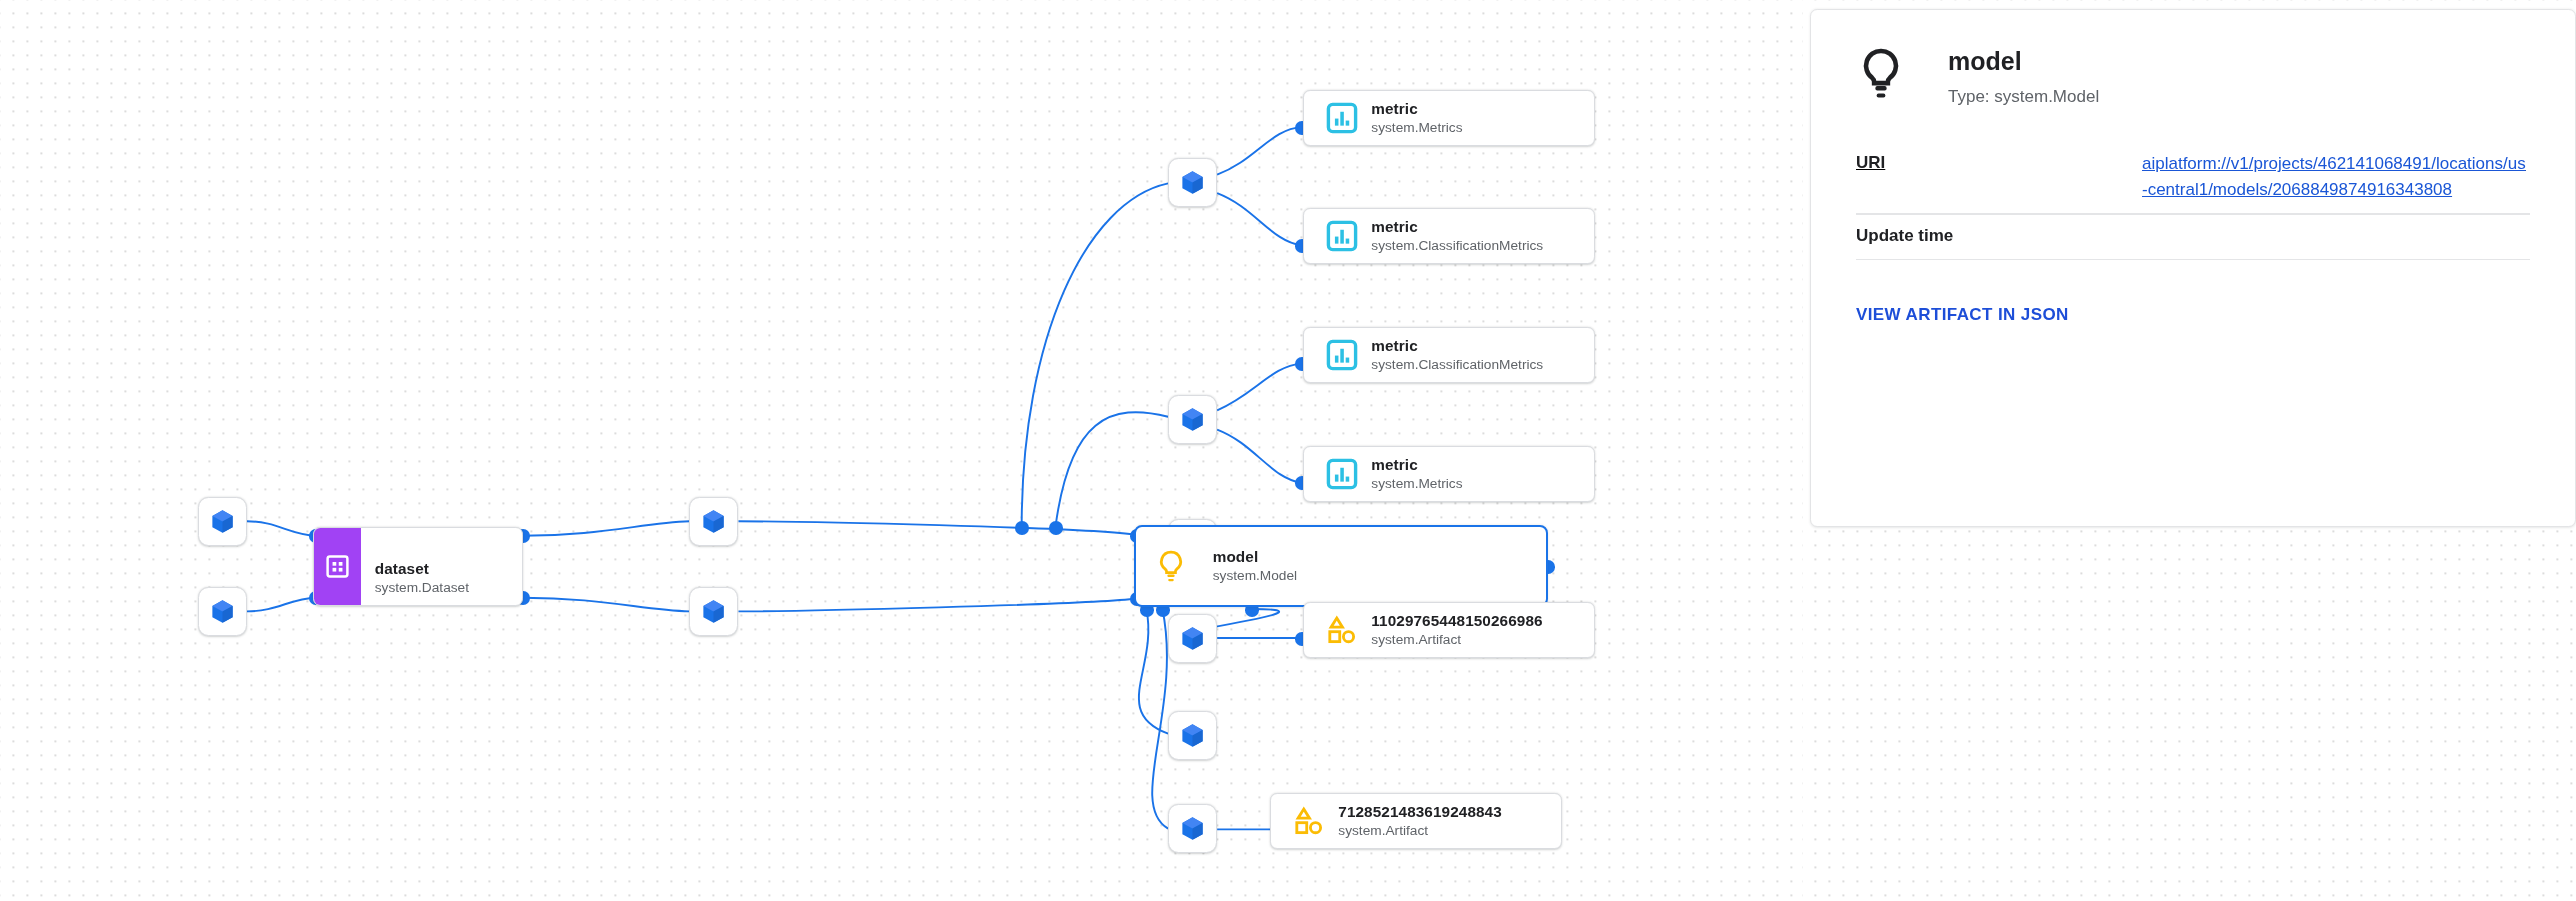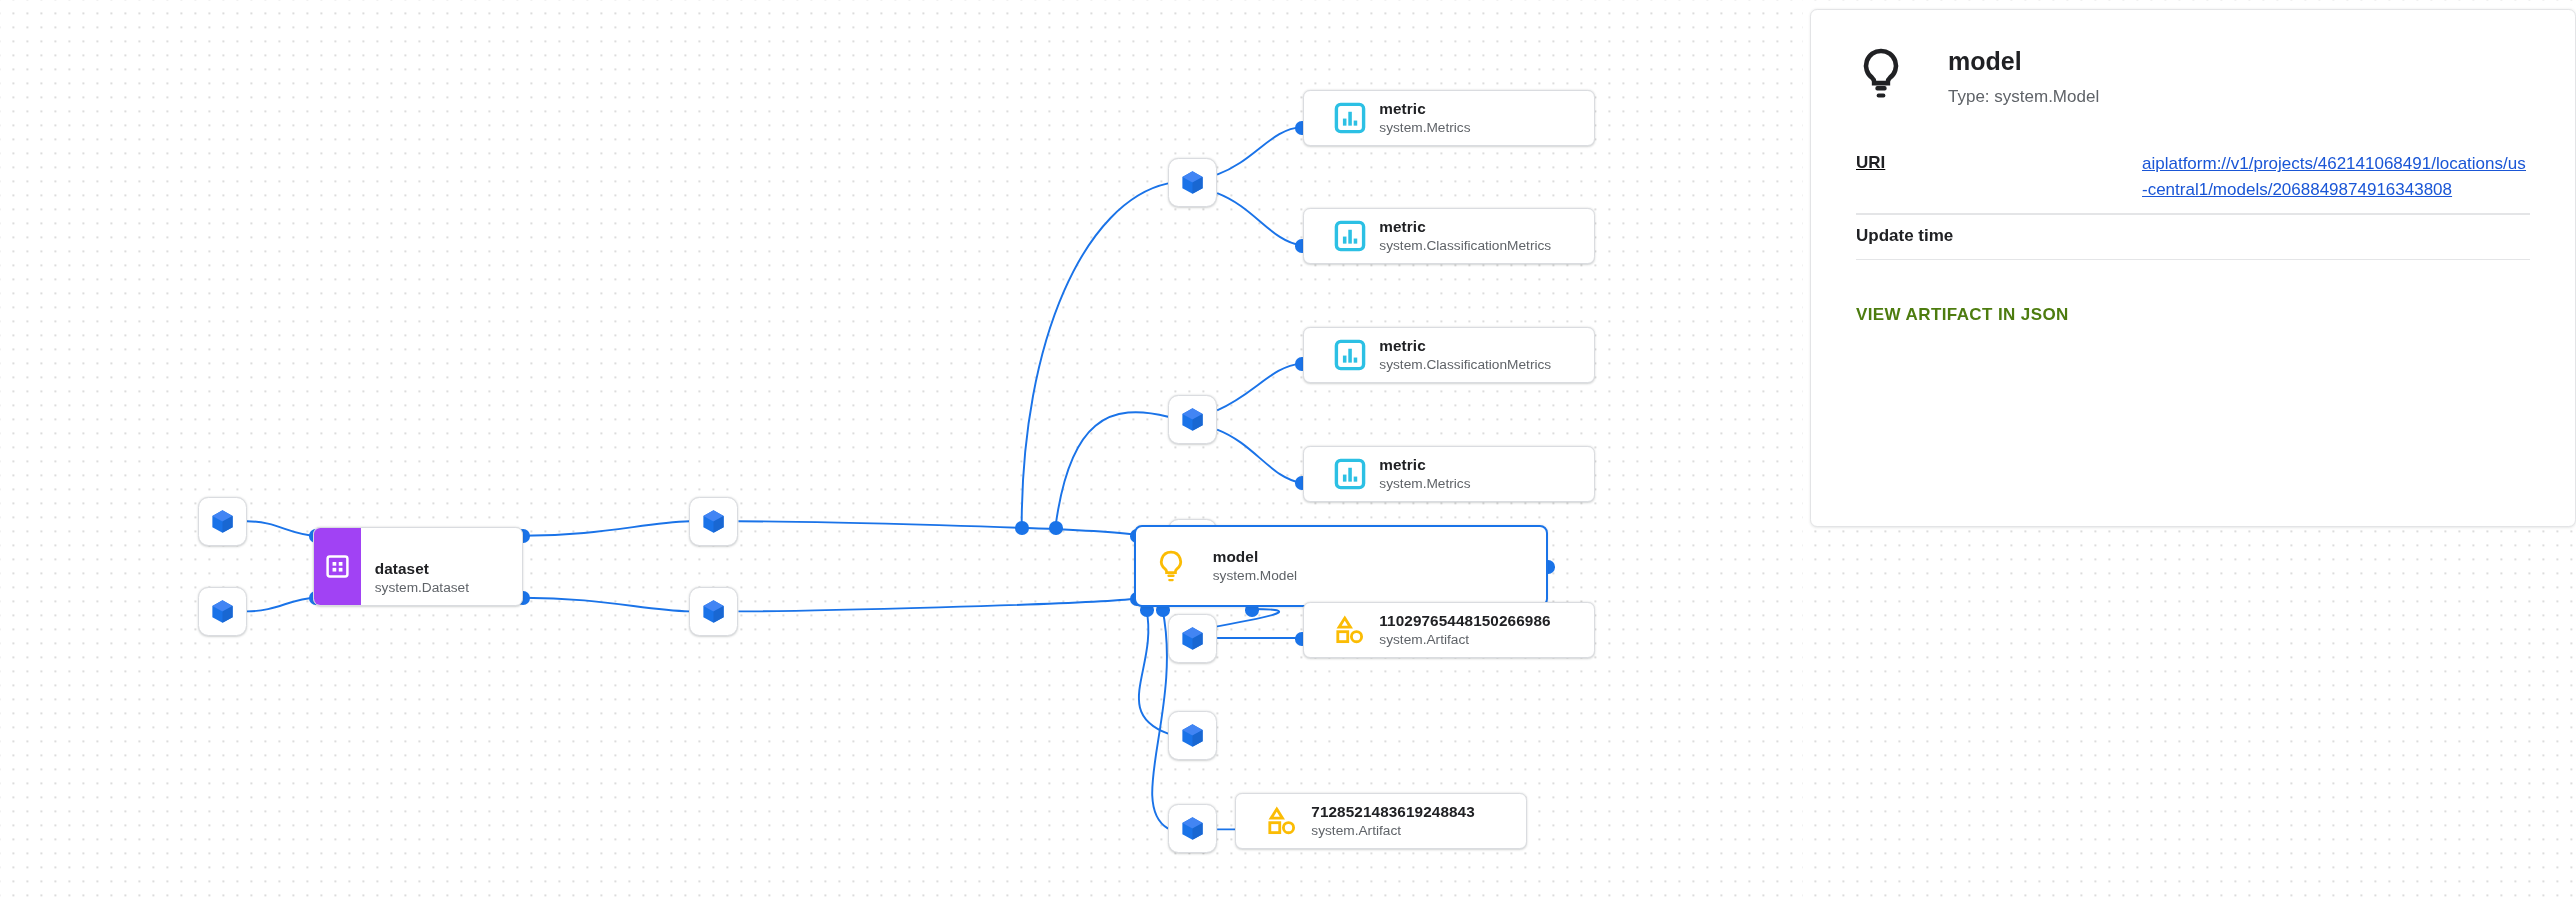--- a/index.html
+++ b/index.html
@@ -46,21 +46,21 @@
   .card .ttl {
     font-size: 15.3px; font-weight: 700; color: #202124; line-height: 1.3;
     letter-spacing: 0.1px; white-space: nowrap;
   }
   .card .sub {
     font-size: 13.7px; font-weight: 400; color: #5f6368; line-height: 1.35;
     white-space: nowrap;
   }
 
   
-  .wide { width: 292px; height: 56px; padding-left: 27px; }
+  .wide { width: 292px; height: 56px; padding-left: 19px; }
   .wide .icon-wrap { width: 37px; height: 37px; }
   .wide .labels { margin-left: 11.3px; }
 
   
   .dataset {
     left: 313px; top: 527px; width: 210px; height: 79px;
     padding-left: 0;
   }
   .dataset .swatch {
     width: 47px; height: 79px;
@@ -124,21 +124,21 @@
     padding: 8.8px 0 9.7px 0; line-height: 1.5;
   }
   .p-row.uri { border-bottom: 0.8px solid #e4e5e7; }
   .p-row.uri .p-key { padding-top: 7.2px; }
   .uri-link {
     color: #1a56d6; text-decoration: underline; font-size: 17px;
     line-height: 1.52; display: inline; word-break: break-all; cursor: pointer;
   }
   .p-action {
     margin: 45px 0 0 45px;
-    font-size: 17px; font-weight: 700; color: #4d7c0f;
+    font-size: 17px; font-weight: 700; color: #1d4ed8;
     letter-spacing: 0.4px; cursor: pointer; display: inline-block;
   }
 </style>
 </head>
 <body>
 
 <div id="root">
 
   <div id="canvas">
 
@@ -364,21 +364,21 @@
           <rect x="3.4" y="13.2" width="7" height="7" fill="none" stroke="#fbbc04" stroke-width="2"></rect>
           <circle cx="16.6" cy="16.7" r="3.6" fill="none" stroke="#fbbc04" stroke-width="2"></circle>
         </svg>
       </div>
       <div class="labels">
         <div class="ttl">11029765448150266986</div>
         <div class="sub">system.Artifact</div>
       </div>
     </div>
 
-    <div class="card wide" style="left:1235px; top:793px;">
+    <div class="card wide" style="left:1270px; top:793px;">
       <div class="icon-wrap">
         <svg width="34" height="34" viewBox="0 0 24 24">
           <path d="M8.3 3.6 12.3 10h-8z" fill="none" stroke="#fbbc04" stroke-width="2"></path>
           <rect x="3.4" y="13.2" width="7" height="7" fill="none" stroke="#fbbc04" stroke-width="2"></rect>
           <circle cx="16.6" cy="16.7" r="3.6" fill="none" stroke="#fbbc04" stroke-width="2"></circle>
         </svg>
       </div>
       <div class="labels">
         <div class="ttl">7128521483619248843</div>
         <div class="sub">system.Artifact</div>

